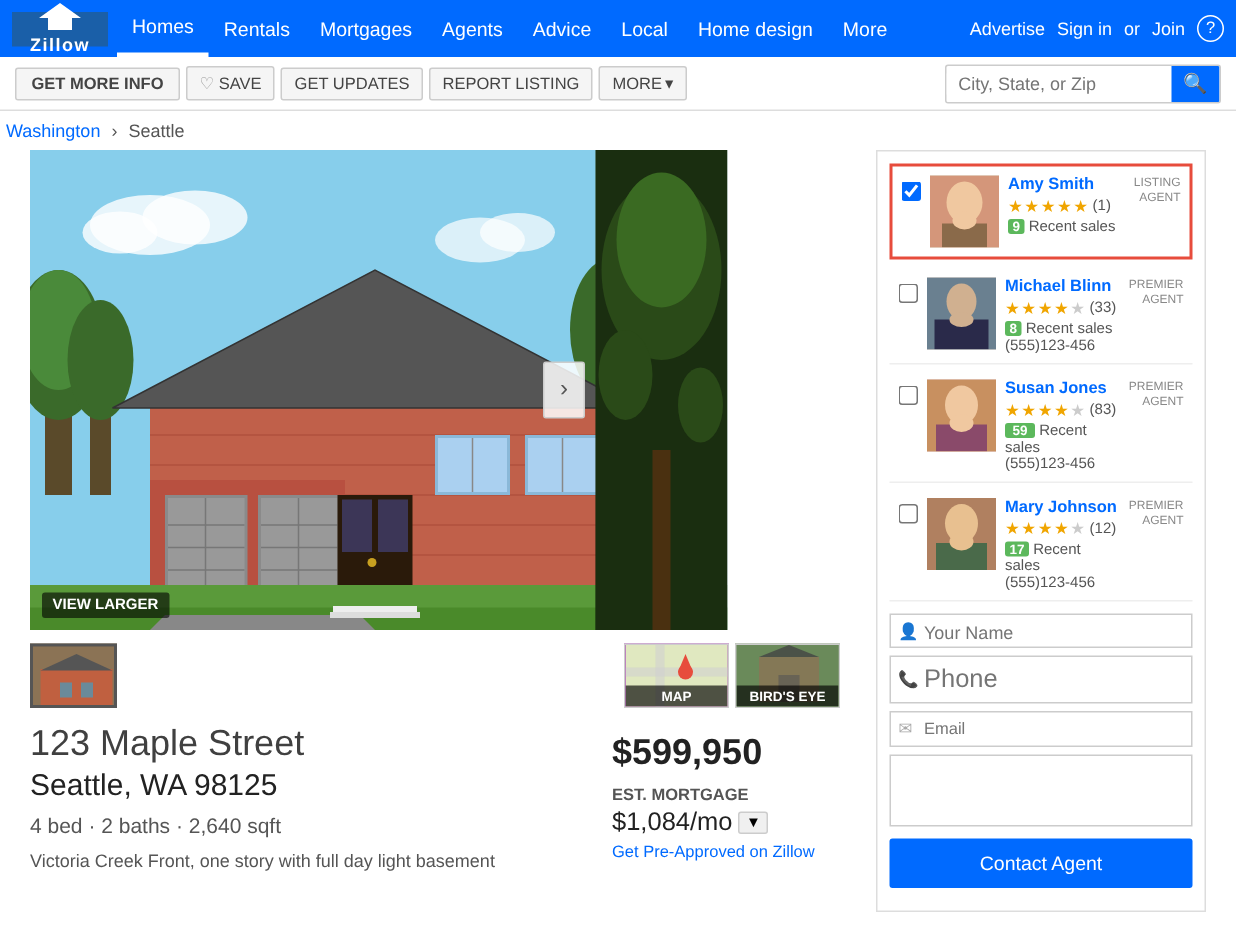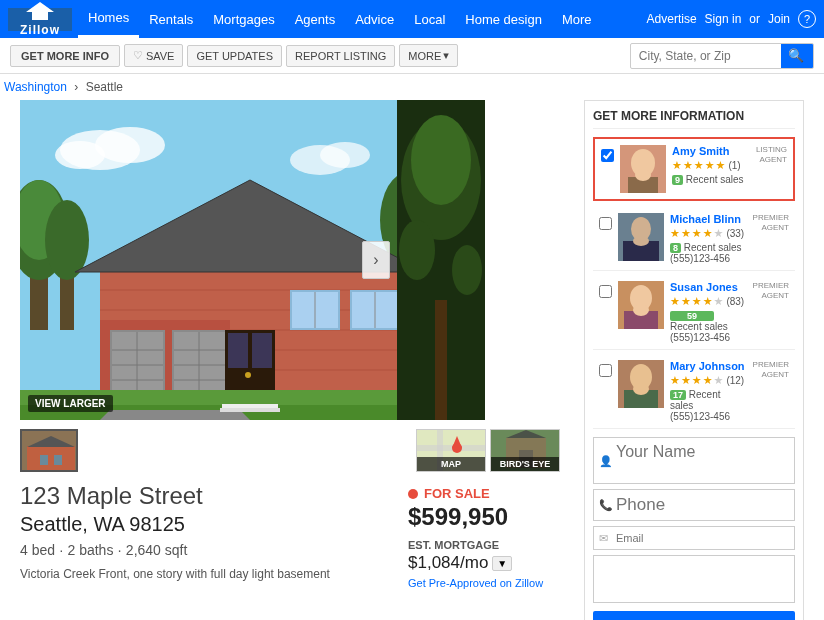--- a/index.html
+++ b/index.html
@@ -186,38 +186,33 @@
     </div>
 
     <div style="display:flex; gap:20px; margin-top:10px;">
       <div style="flex:1;">
         <div style="font-size:24px; font-weight:normal; color:#404040; line-height:1.2;">123 Maple Street</div>
         <div style="font-size:20px; color:#222; margin-top:2px;">Seattle, WA 98125</div>
         <div style="font-size:14px; color:#555; margin-top:6px;">4 bed · 2 baths · 2,640 sqft</div>
         <div style="font-size:12px; color:#555; margin-top:8px; line-height:1.4;">Victoria Creek Front, one story with full day light basement</div>
       </div>
       <div style="width:160px; flex-shrink:0; padding-top:4px;">
-        <div style="display:flex; align-items:center; gap:6px;">
-          <div style="width:10px; height:10px; background:#e74c3c; border-radius:50%; flex-shrink:0;"></div>
-          <span style="color:#e74c3c; font-weight:bold; font-size:13px;">FOR SALE</span>
-        </div>
         <div style="font-size:24px; font-weight:bold; color:#222; margin-top:2px;">$599,950</div>
         <div style="font-size:11px; color:#555; margin-top:8px; font-weight:bold;">EST. MORTGAGE</div>
         <div style="font-size:17px; color:#222; display:flex; align-items:center; gap:4px; margin-top:2px;">
           <span>$1,084/mo</span>
           <button style="background:#f0f0f0; border:1px solid #ccc; font-size:10px; padding:1px 4px; cursor:pointer; border-radius:2px;">▼</button>
         </div>
         <a style="font-size:11px; color:#006aff; cursor:pointer; text-decoration:none; margin-top:4px; display:block;">Get Pre-Approved on Zillow</a>
       </div>
     </div>
   </div>
 
   <div style="width:220px; flex-shrink:0; margin-top:0;">
     <div style="border:1px solid #ddd; padding:8px;">
-      <div style="font-size:12px; font-weight:bold; color:#333; margin-bottom:8px; padding-bottom:5px; border-bottom:1px solid #eee;">GET MORE INFORMATION</div>
 
       <div style="display:flex; align-items:flex-start; gap:6px; padding:6px; border:2px solid #e74c3c; margin-bottom:6px; position:relative; background:#fff; cursor:pointer;">
         <input type="checkbox" style="width: 13px; height: 13px; flex-shrink: 0; margin-top: 4px; accent-color: rgb(0, 106, 255);" checked="">
         <div style="width:46px; height:48px; background:#c8a080; flex-shrink:0; overflow:hidden;">
           <svg width="46" height="48" viewBox="0 0 46 48">
             <rect width="46" height="48" fill="#d4967a"></rect>
             <ellipse cx="23" cy="18" rx="12" ry="14" fill="#f0c8a0"></ellipse>
             <rect x="8" y="32" width="30" height="16" fill="#8a6a4a"></rect>
             <ellipse cx="23" cy="30" rx="8" ry="6" fill="#f0c8a0"></ellipse>
           </svg>
@@ -285,21 +280,21 @@
           <div style="font-size:11px; font-weight:bold; color:#006aff; cursor:pointer;">Susan Jones</div>
           <div style="display:flex; align-items:center; gap:1px; margin-top:2px;">
             <span style="color:#f0a500; font-size:11px;">★</span>
             <span style="color:#f0a500; font-size:11px;">★</span>
             <span style="color:#f0a500; font-size:11px;">★</span>
             <span style="color:#f0a500; font-size:11px;">★</span>
             <span style="color:#ccc; font-size:11px;">★</span>
             <span style="font-size:10px; color:#555; margin-left:2px;">(83)</span>
           </div>
           <div style="font-size:10px; color:#555; margin-top:2px;">
-            <span style="background:#5cb85c; color:#fff; font-size:9px; padding:0px 17px; border-radius:2px; font-weight:bold;">59</span>
+            <span style="background:#5cb85c; color:#fff; font-size:9px; padding:0px 5px; border-radius:2px; font-weight:bold;">59</span>
             <span>Recent sales</span>
           </div>
           <div style="font-size:10px; color:#555;">(555)123-456</div>
         </div>
         <div style="font-size:8px; color:#888; text-align:right; line-height:1.2; flex-shrink:0; white-space:pre-line;">PREMIER
 AGENT</div>
       </div>
 
       <div style="display:flex; align-items:flex-start; gap:6px; padding:6px; border-bottom:1px solid #eee; margin-bottom:8px; position:relative; cursor:pointer;">
         <input type="checkbox" style="width: 13px; height: 13px; flex-shrink: 0; margin-top: 4px;">
@@ -327,21 +322,21 @@
           </div>
           <div style="font-size:10px; color:#555;">(555)123-456</div>
         </div>
         <div style="font-size:8px; color:#888; text-align:right; line-height:1.2; flex-shrink:0; white-space:pre-line;">PREMIER
 AGENT</div>
       </div>
 
       <div>
         <div style="position:relative; margin-bottom:5px;">
           <span style="position:absolute; left:6px; top:50%; transform:translateY(-50%); color:#aaa; font-size:11px;">👤</span>
-          <input style="width: 100%; border: 1px solid rgb(204, 204, 204); padding: 5px 6px 22px 22px; font-size: 16px; color: rgb(153, 153, 153); outline: none;" placeholder="Your Name">
+          <input style="width: 100%; border: 1px solid rgb(204, 204, 204); padding: 5px 6px 2px 22px; font-size: 12px; color: rgb(153, 153, 153); outline: none;" placeholder="Your Name">
         </div>
         <div style="position:relative; margin-bottom:5px;">
           <span style="position:absolute; left:6px; top:50%; transform:translateY(-50%); color:#aaa; font-size:11px;">📞</span>
           <input style="width: 100%; border: 1px solid rgb(204, 204, 204); padding: 5px 6px 5px 22px; font-size: 17px; color: rgb(153, 153, 153); outline: none;" placeholder="Phone">
         </div>
         <div style="position:relative; margin-bottom:5px;">
           <span style="position:absolute; left:6px; top:50%; transform:translateY(-50%); color:#aaa; font-size:11px;">✉</span>
           <input style="width: 100%; border: 1px solid rgb(204, 204, 204); padding: 5px 6px 5px 22px; font-size: 11px; color: rgb(153, 153, 153); outline: none;" placeholder="Email">
         </div>
         <textarea style="width: 100%; border: 1px solid rgb(204, 204, 204); padding: 5px 6px; font-size: 11px; color: rgb(153, 153, 153); outline: none; height: 48px; resize: none; margin-bottom: 5px;"></textarea>

